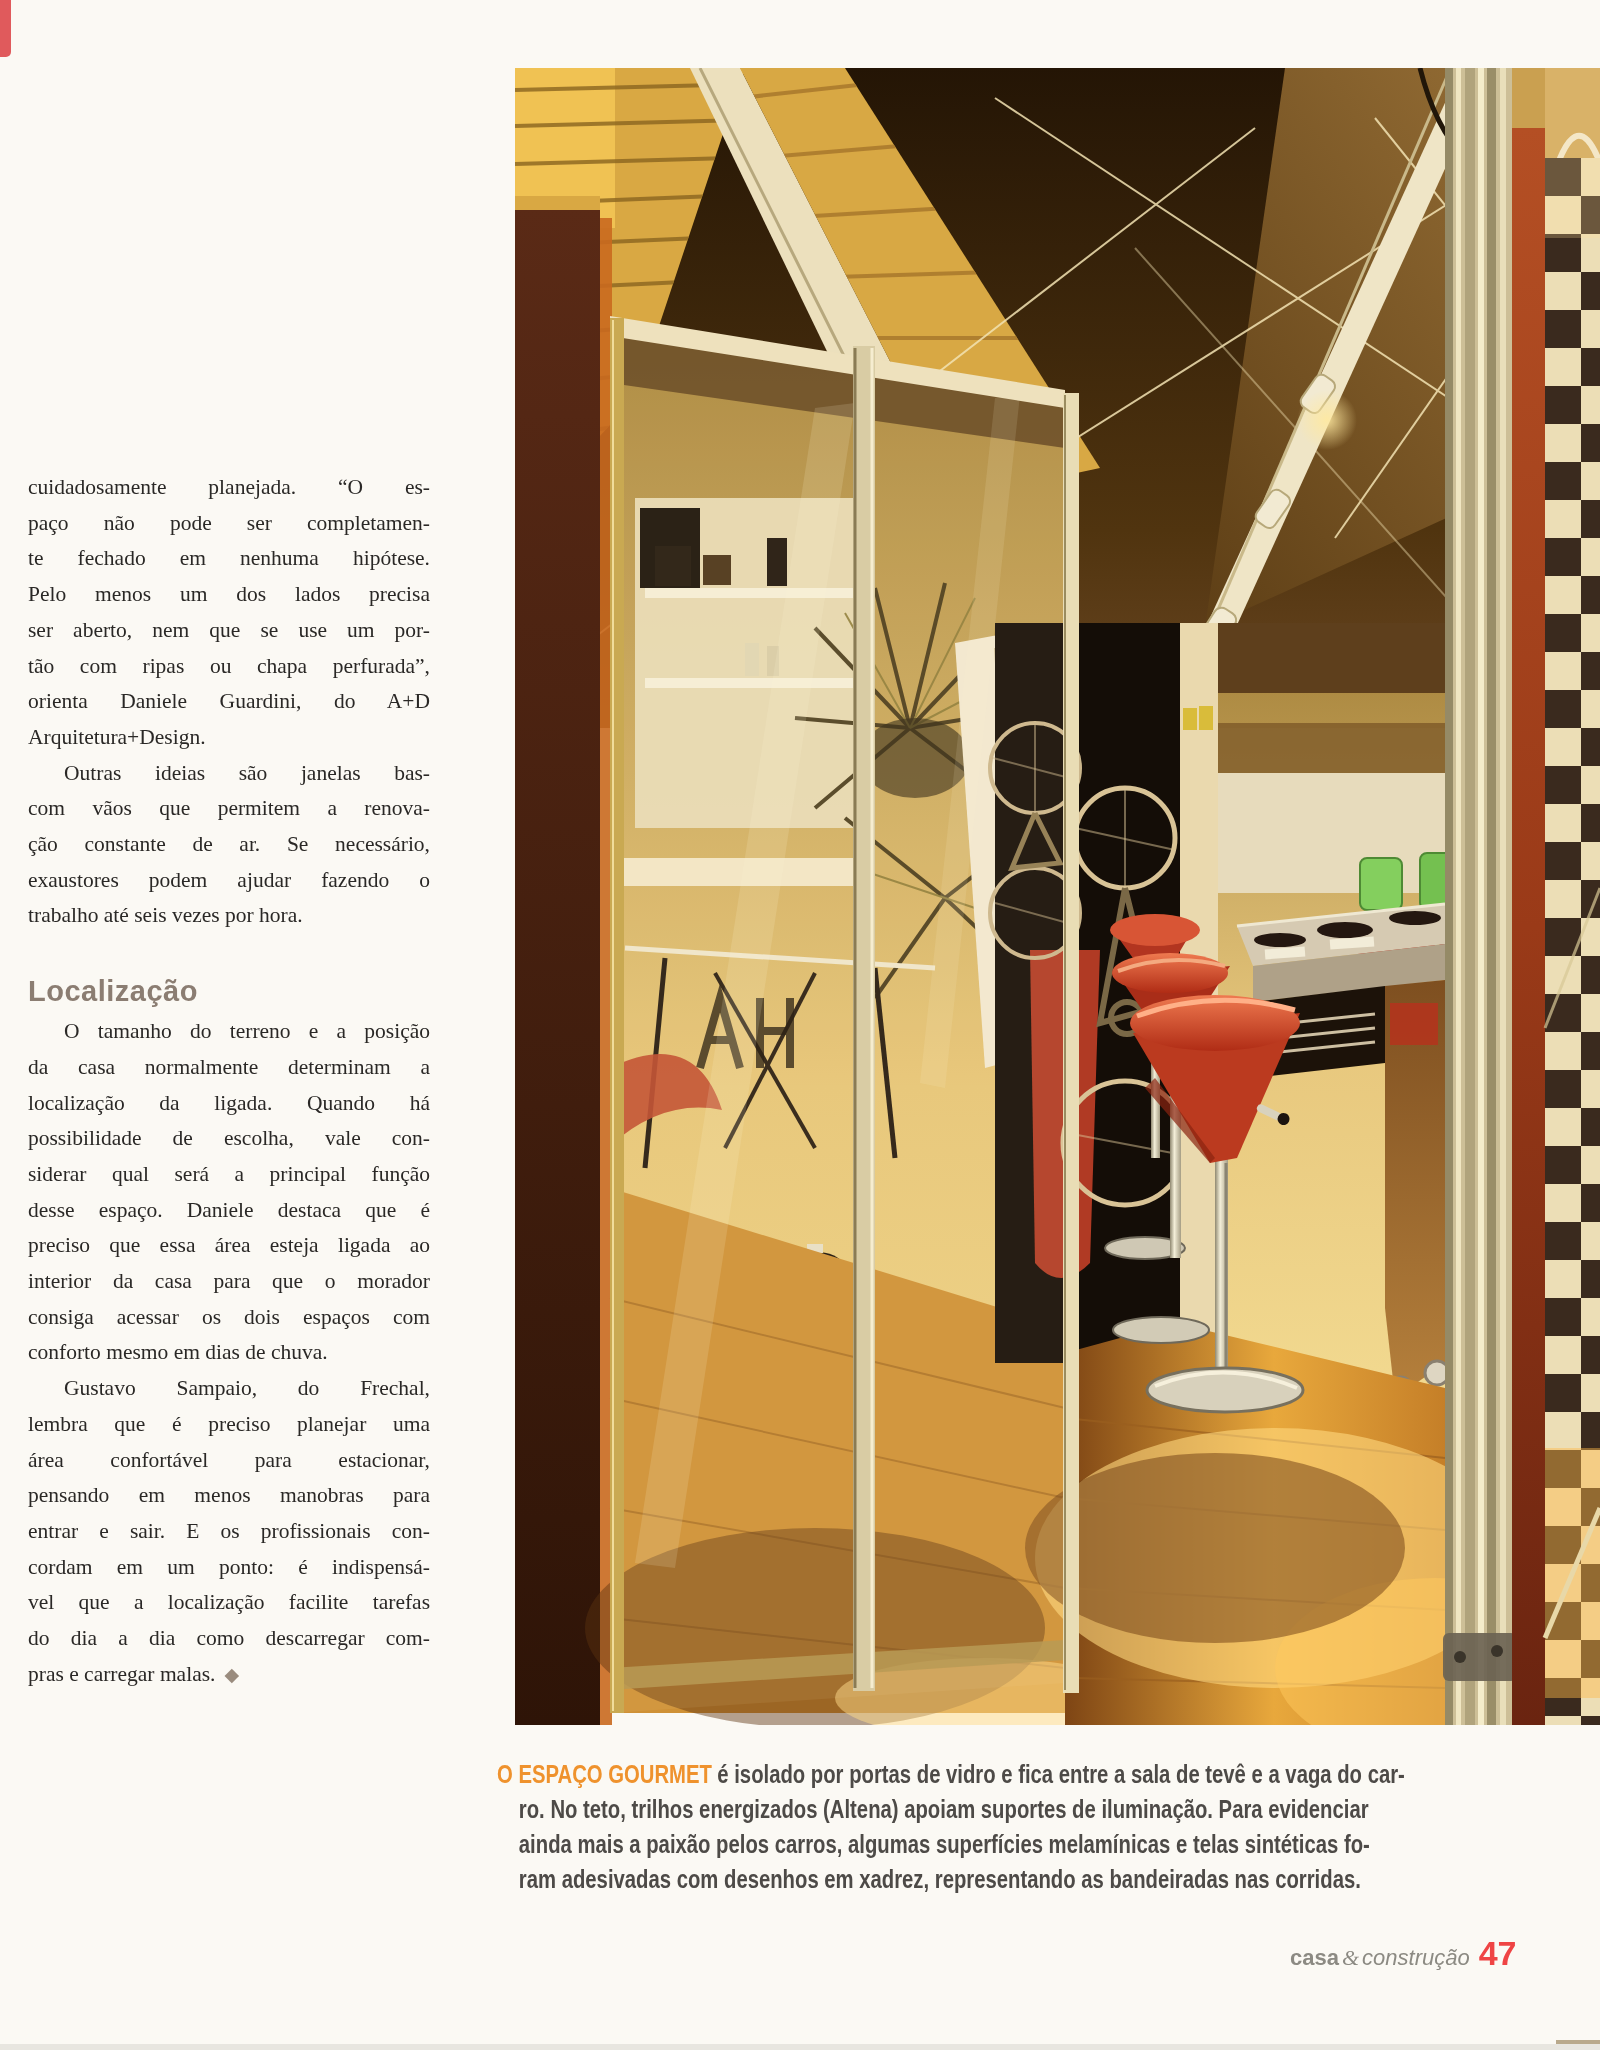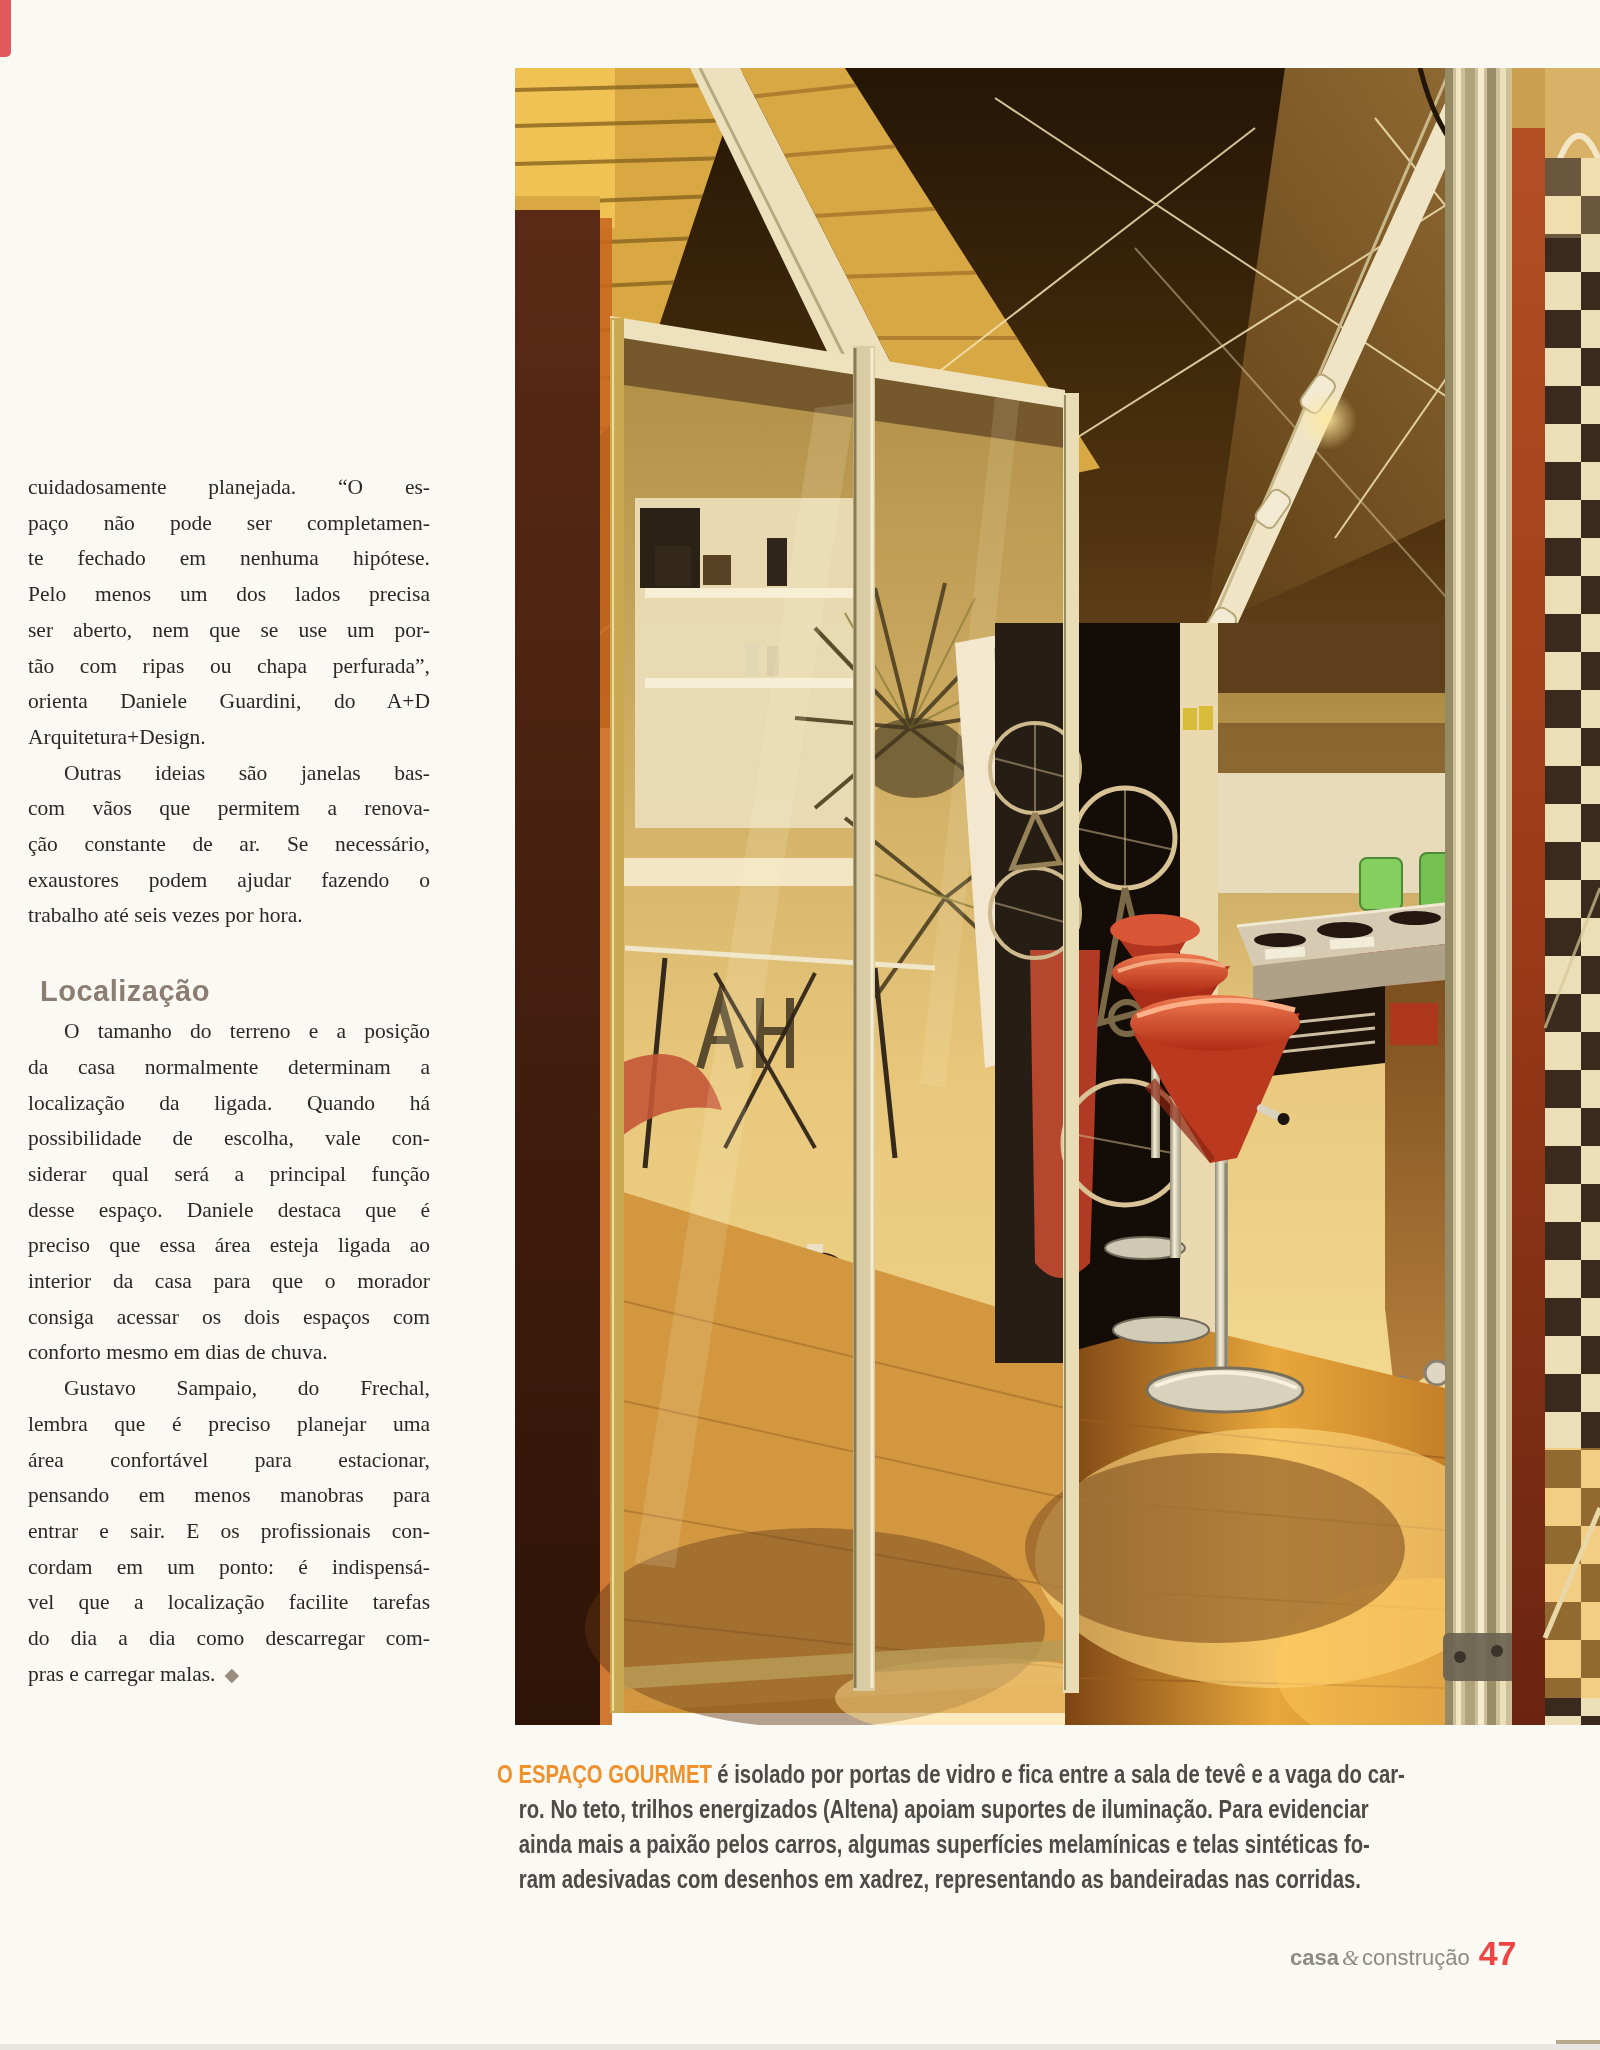--- a/index.html
+++ b/index.html
@@ -16,41 +16,41 @@
   
   .article { position:absolute; left:28px; top:470px; width:402px;
     color:#2a2826; font-size:21.5px; line-height:35.7px; }
   .para { margin:0; }
   .line { text-align:justify; text-align-last:justify; }
   .para > .line:last-child { text-align-last:left; }
   .para.justify-all > .line:last-child { text-align-last:justify; }
   .para.indent > .line:first-child { text-indent:36px; }
   .heading { font-family:"Liberation Sans", sans-serif; font-weight:bold;
     font-size:29px; line-height:34px; color:var(--section-heading,#8b7d72);
-    margin:40px 0 6px 12px; letter-spacing:.5px; }
+    margin:40px 0 6px 0; letter-spacing:.5px; }
   .final-line { text-align:center; text-align-last:left; }
   .end-marker { font-family:"DejaVu Sans", sans-serif; font-size:19px;
     color:var(--end-marker,#9a8c7e); margin-left:9px; }
   
   .photo { position:absolute; left:515px; top:68px; width:1085px; height:1657px; display:block; }
   
   .caption { position:absolute; left:497px; top:1757px; width:1240px;
     transform:scaleX(0.78); transform-origin:0 0;
     font-family:"Liberation Sans", sans-serif; font-weight:bold;
     font-size:26px; line-height:35px; color:var(--caption-text,#4d4a47); }
   .cap-line { white-space:nowrap; }
   .cap-line.rest { margin-left:28px; }
   .cap-lead { color:var(--caption-lead,#ef922d); padding-right:7px; }
   
   .footer { position:absolute; left:1290px; top:1934px; white-space:nowrap;
     font-family:"Liberation Sans", sans-serif; font-size:22px;
     color:var(--footer-text,#8c8a83); }
   .f-name { font-weight:bold; }
   .f-amp { font-family:"Liberation Serif", serif; font-style:italic; padding:0 3px; }
-  .f-italic { }
+  .f-italic { font-style:italic; }
   .f-page { font-weight:bold; font-size:34px; margin-left:9px; color:#ef4444; }
 </style>
 </head>
 <body>
 
 <div class="page">
 
   <div class="scan-strip-top-left"></div>
 
   <section class="article">

